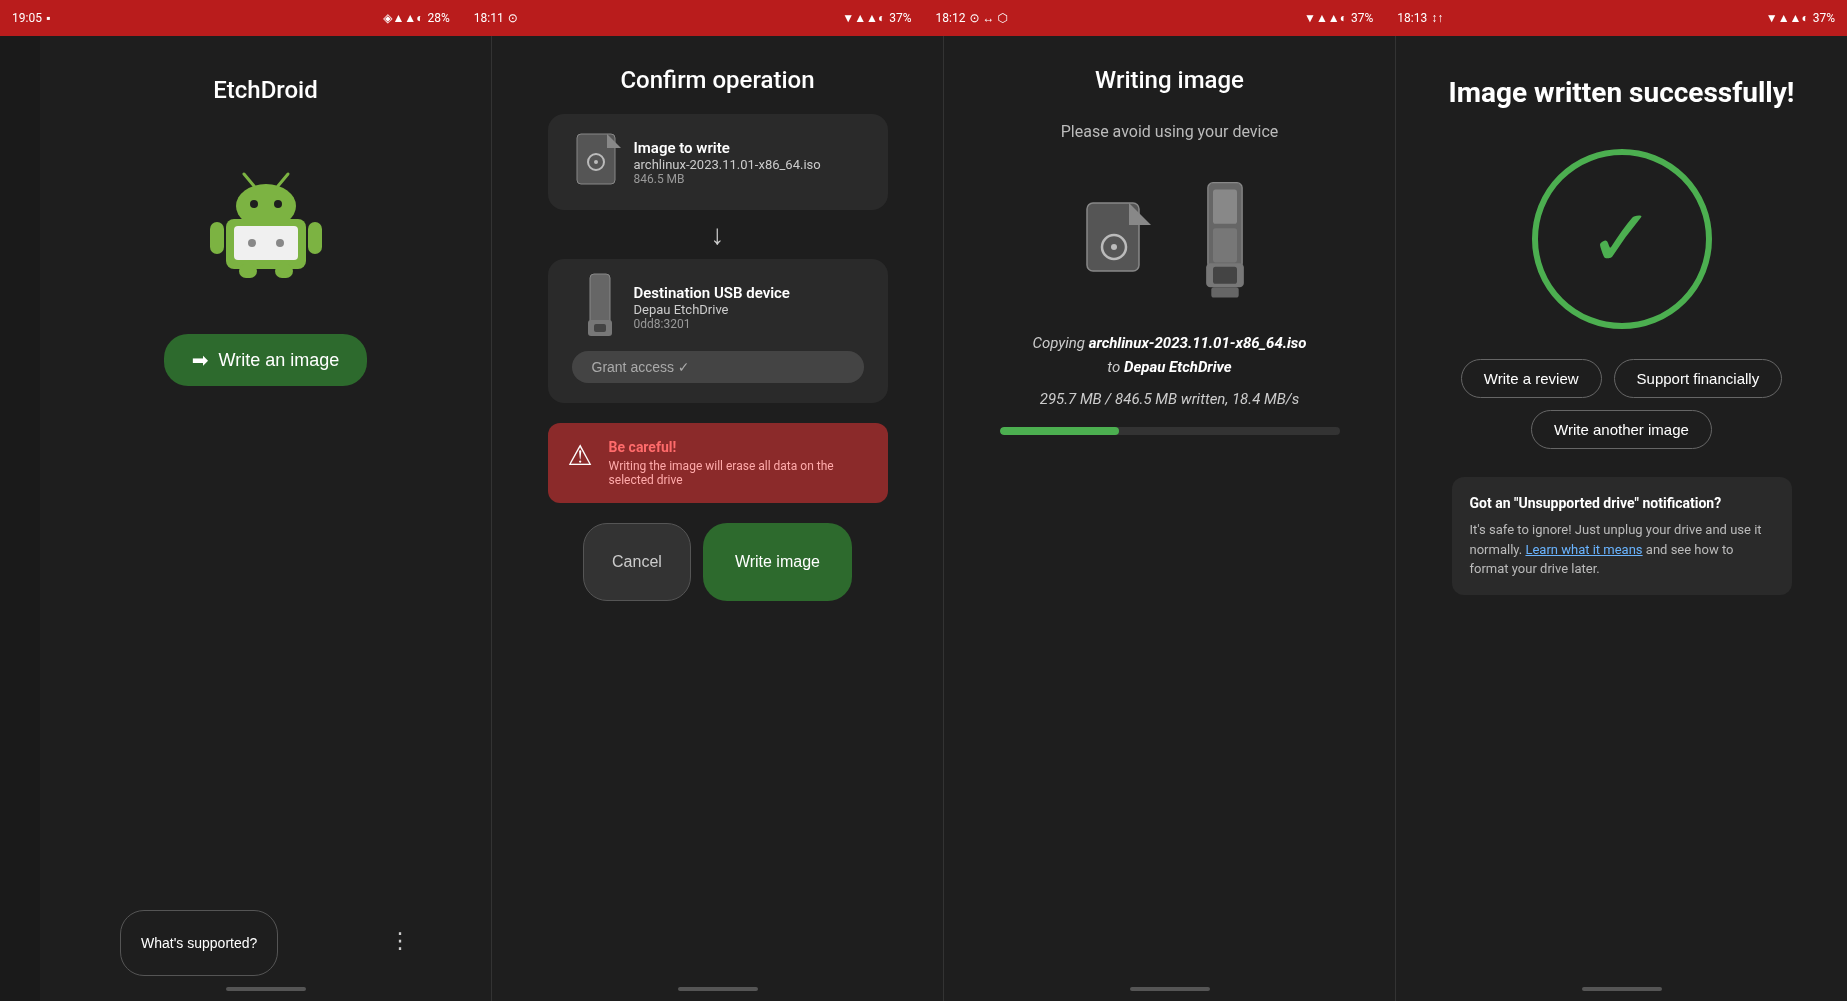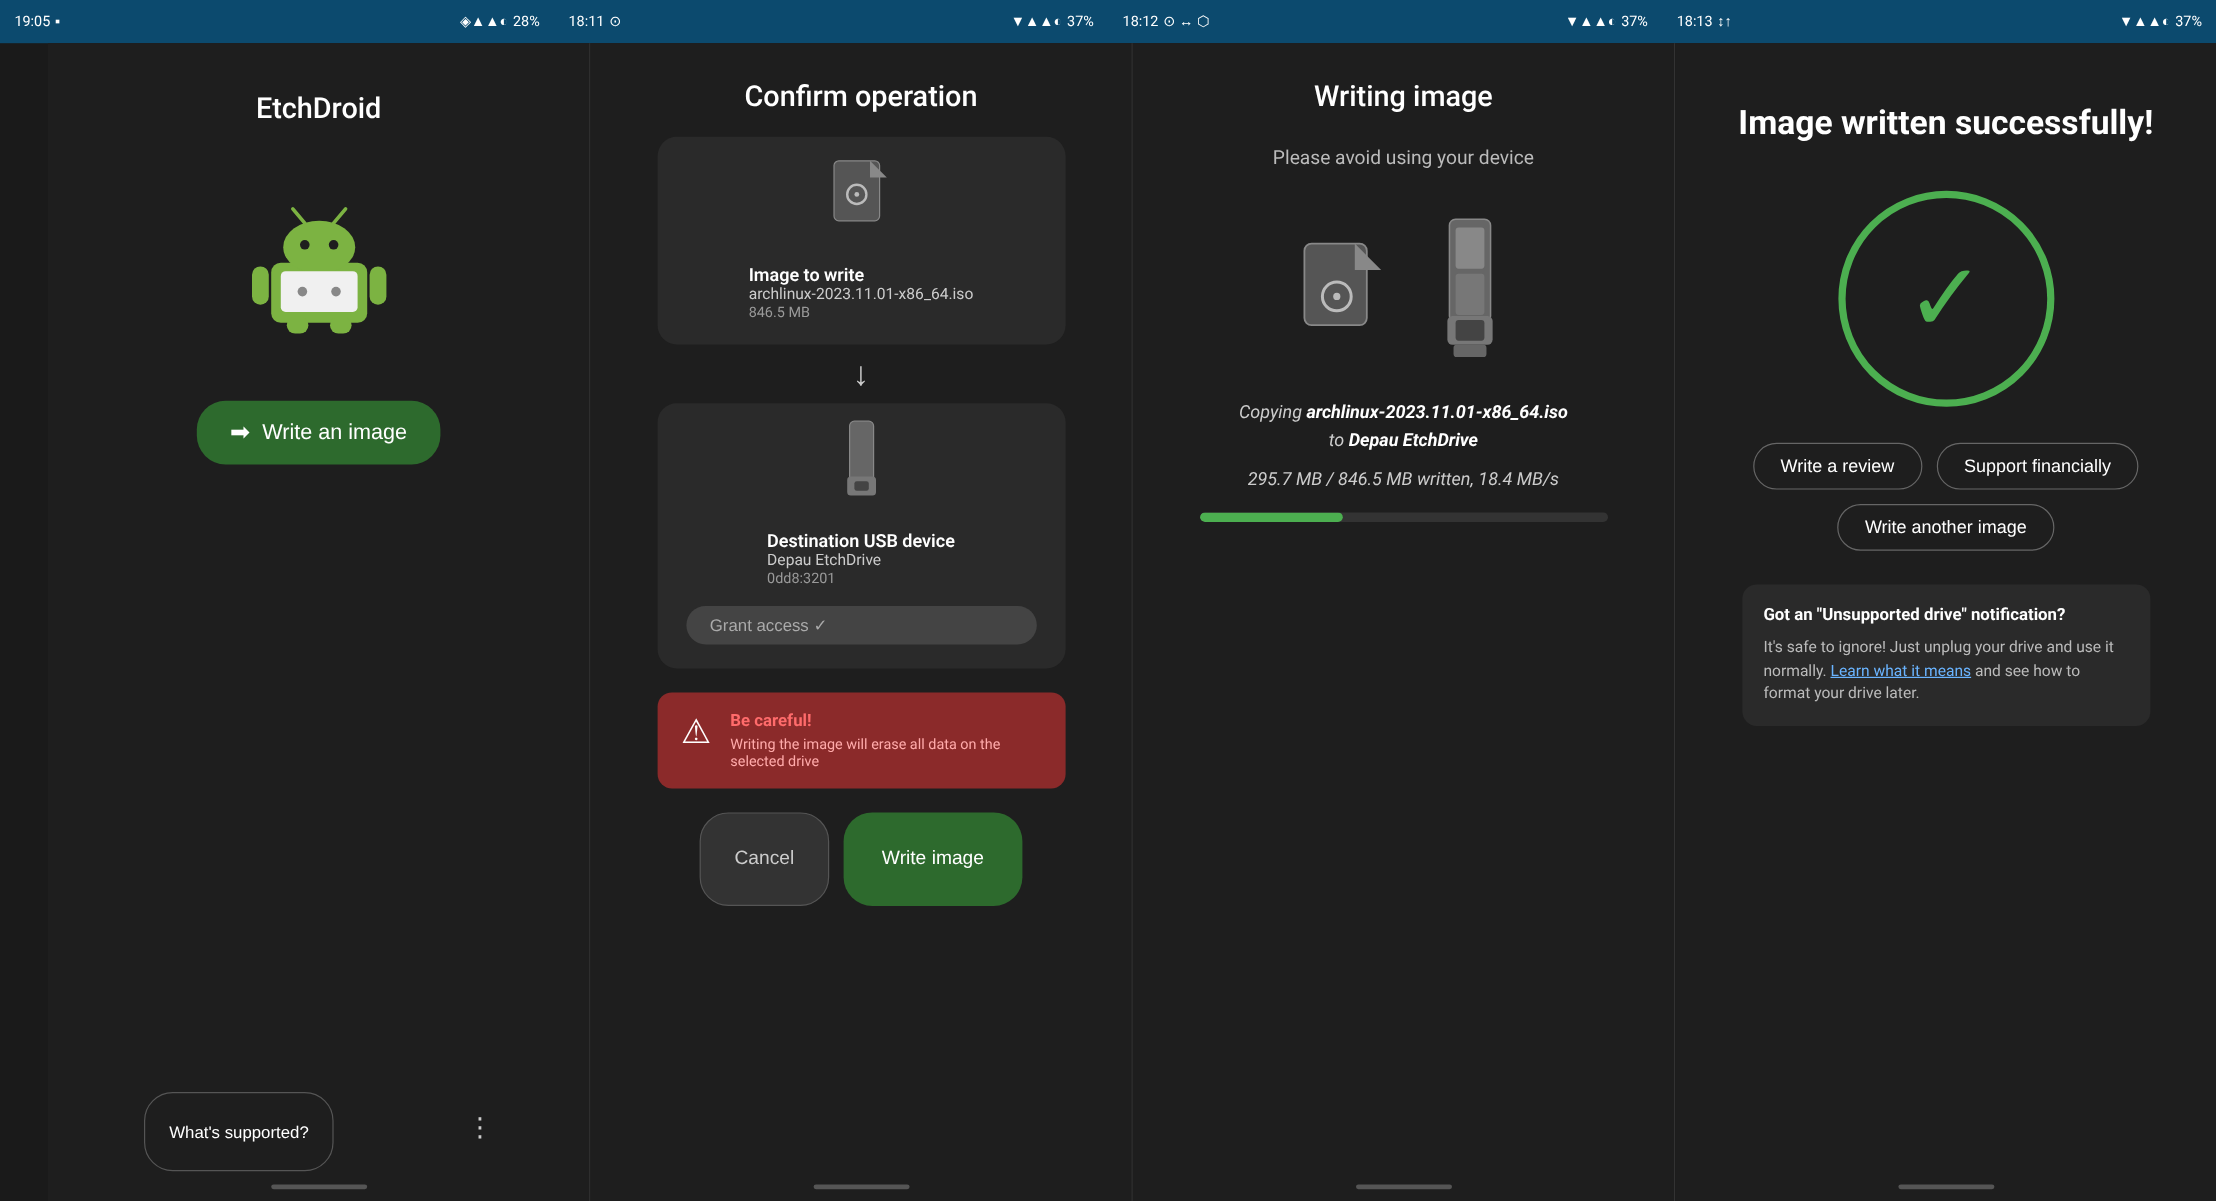--- a/index.html
+++ b/index.html
@@ -12,21 +12,21 @@
       overflow: hidden;
       display: flex;
       flex-direction: column;
     }
 
     
     .status-bars {
       display: flex;
       width: 100%;
       height: 36px;
-      background: #0c4a6e;
+      background: #b91c1c;
     }
     .status-bar {
       flex: 1;
       display: flex;
       align-items: center;
       justify-content: space-between;
       padding: 0 12px;
       font-size: 12px;
       color: #fff;
     }
@@ -133,22 +133,21 @@
       padding: 20px 24px;
       width: 340px;
       display: flex;
       flex-direction: column;
       gap: 8px;
     }
 
     .card-row {
       display: flex;
       align-items: center;
-      gap: 30px;
-      flex-direction: column;
+      gap: 6px;
     }
 
     .card-icon {
       width: 56px;
       height: 56px;
       flex-shrink: 0;
       display: flex;
       align-items: center;
       justify-content: center;
     }
@@ -299,21 +298,20 @@
       justify-content: flex-start;
       padding-top: 30px;
       align-items: center;
     }
 
     .success-title {
       font-size: 28px;
       font-weight: 700;
       text-align: center;
       color: #fff;
-      margin-top: 10px;
     }
 
     .success-circle {
       width: 180px;
       height: 180px;
       border-radius: 50%;
       border: 6px solid #4caf50;
       display: flex;
       align-items: center;
       justify-content: center;

